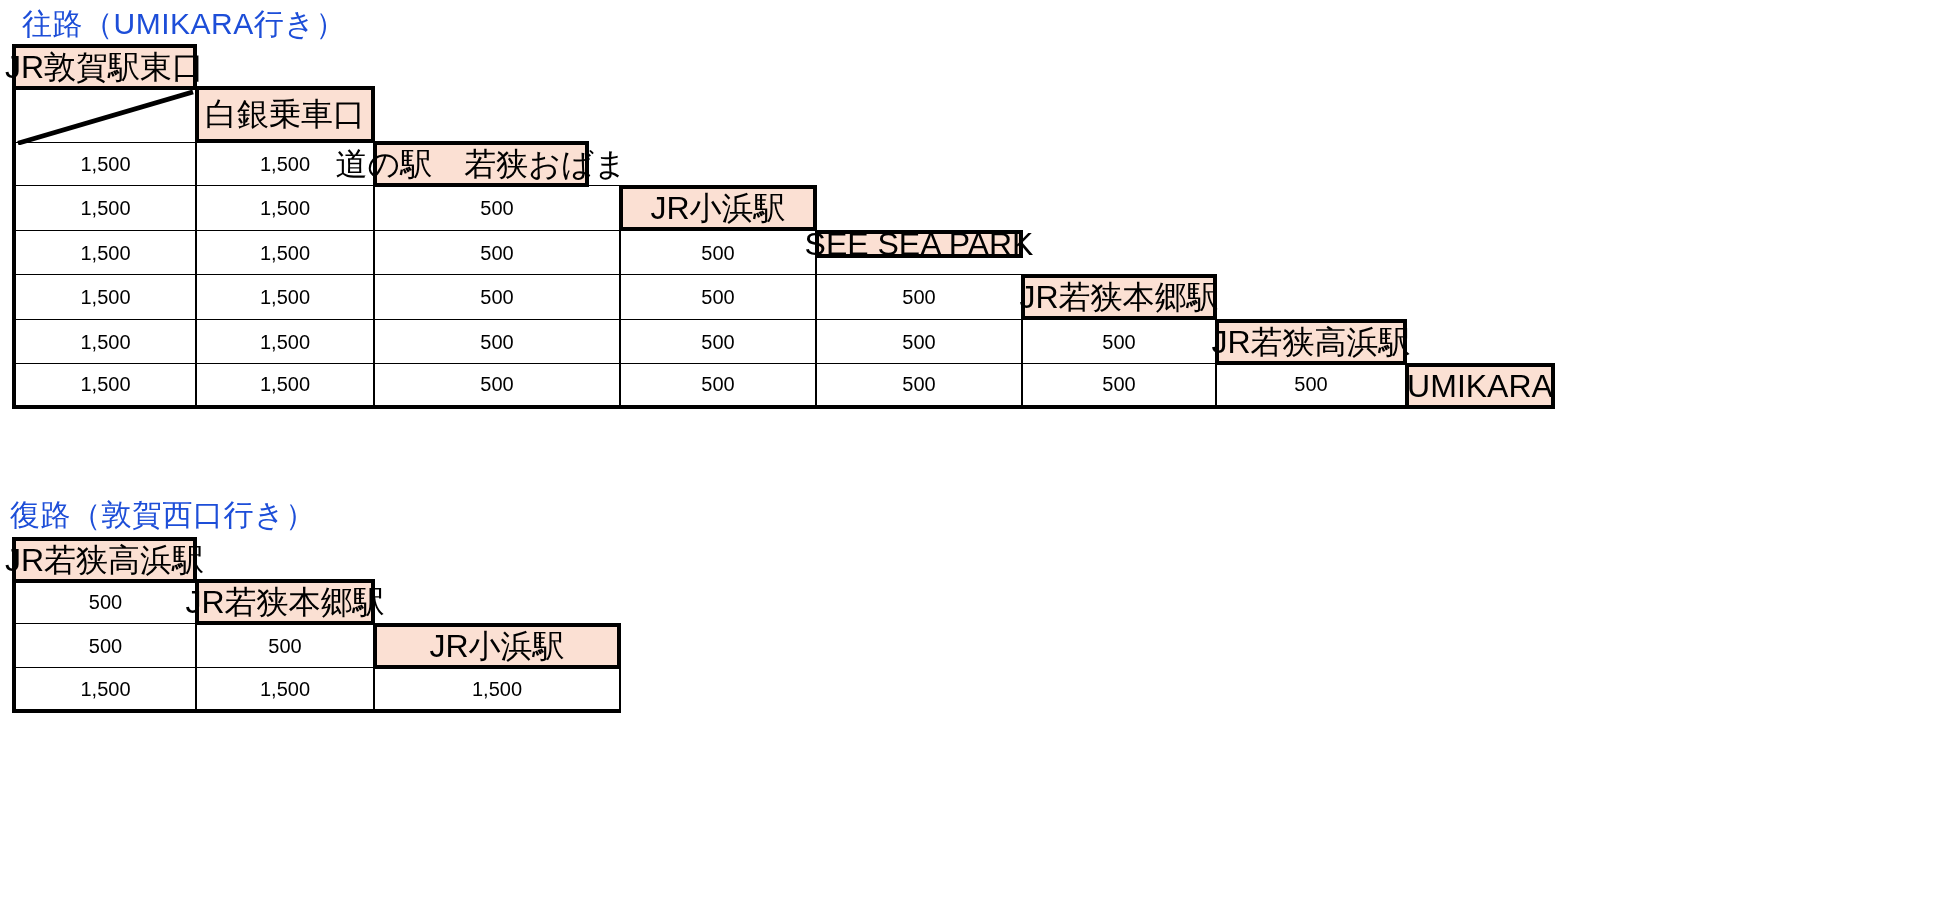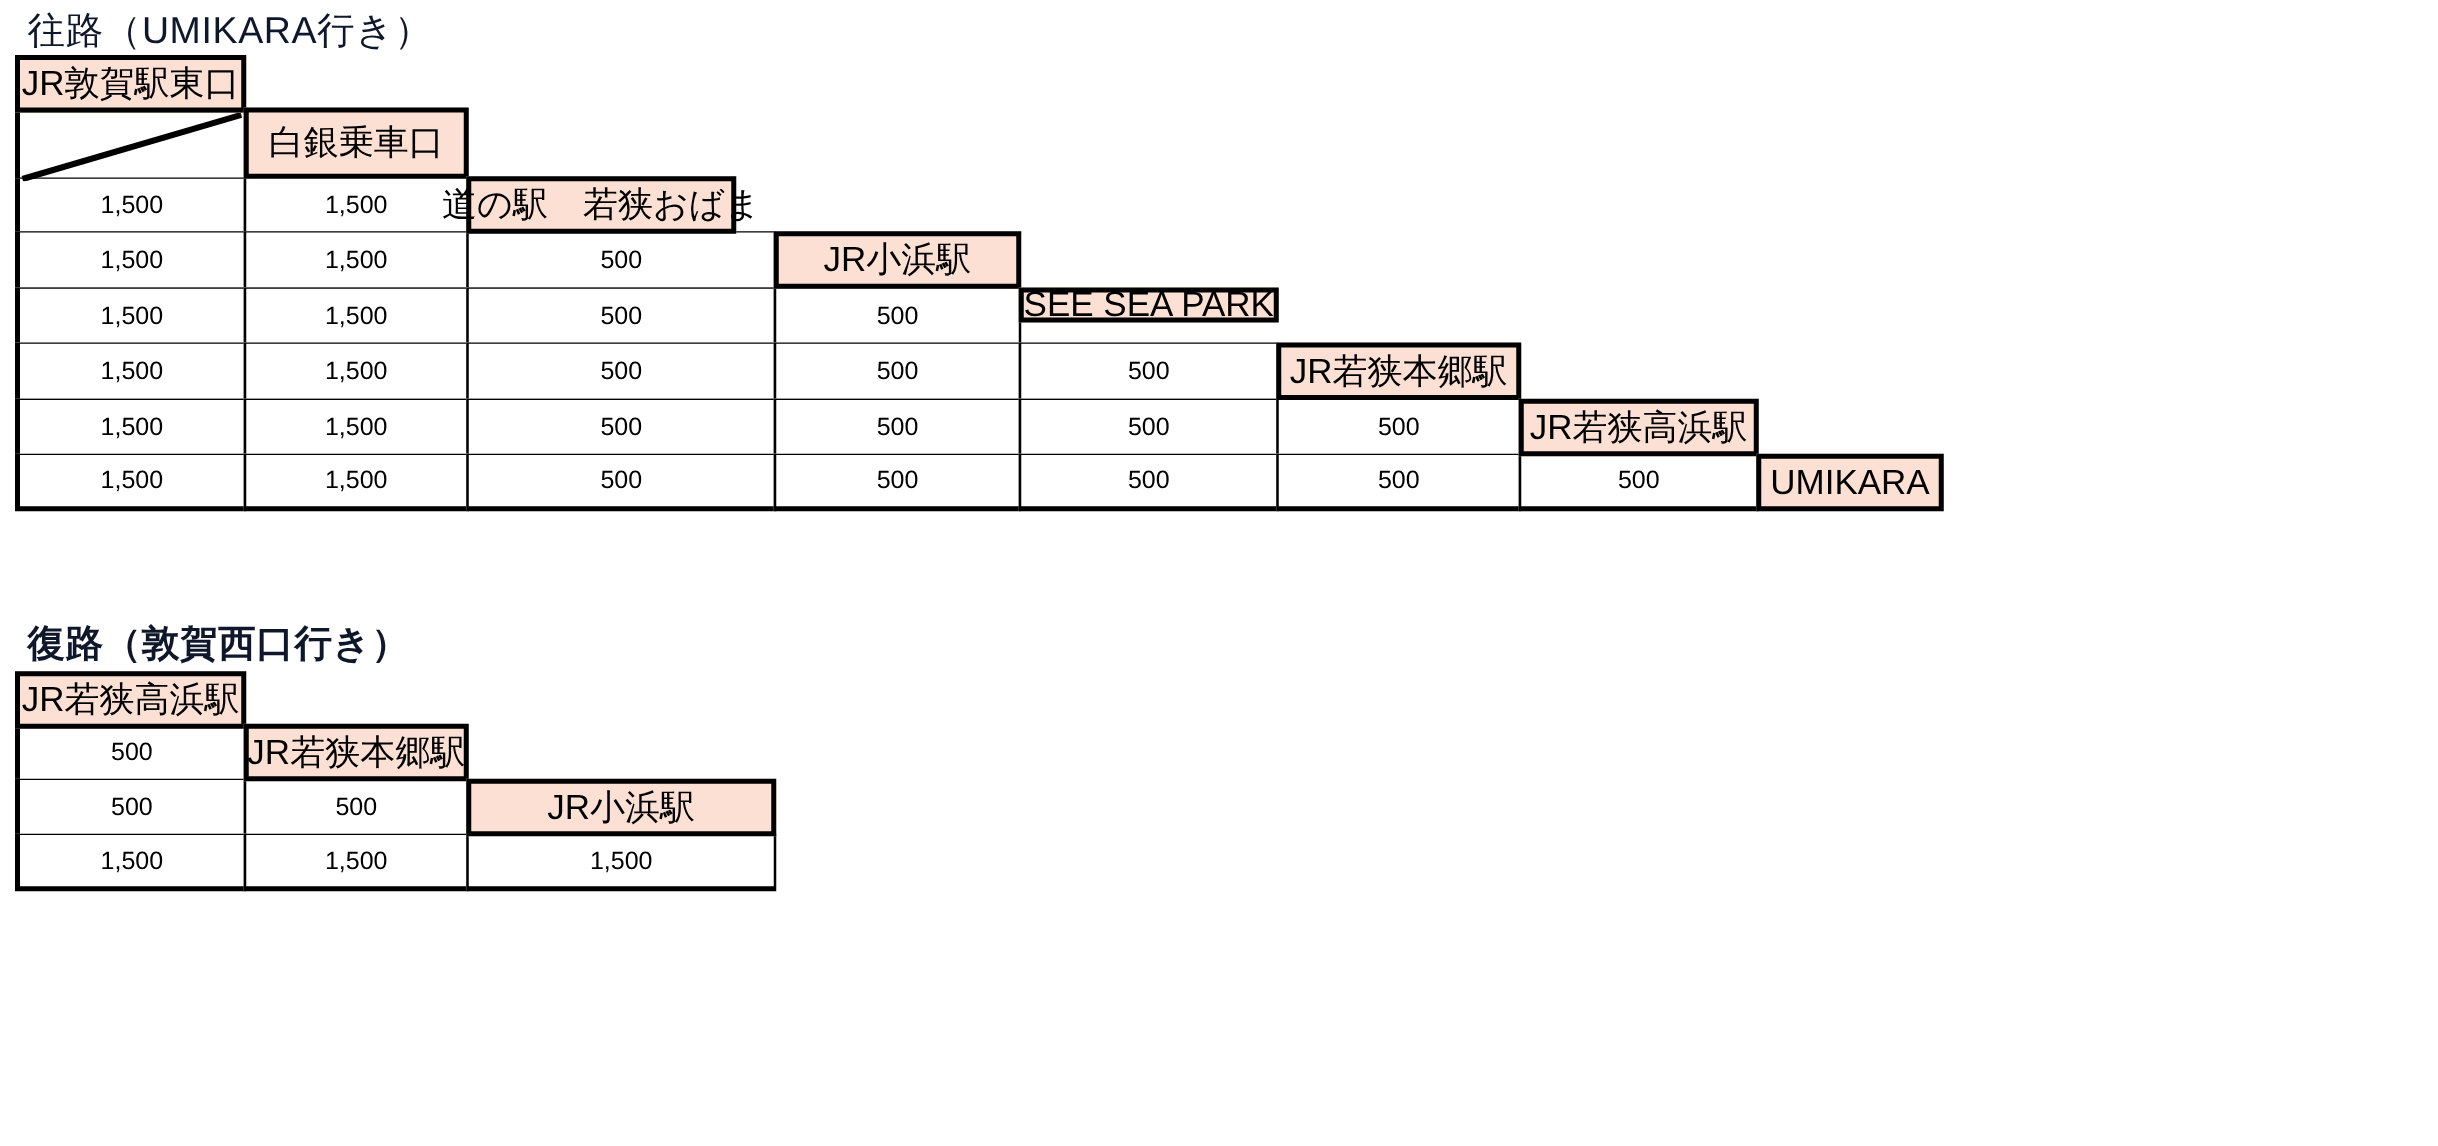--- a/index.html
+++ b/index.html
@@ -9,21 +9,21 @@
     color:#000;
     -webkit-font-smoothing:antialiased;
   }
   .page{position:relative;width:1950px;height:917px;overflow:hidden;}
 
   .section-title{
     position:absolute;
     font-size:30px;
     letter-spacing:.5px;
     white-space:nowrap;
-    color:#0f172a;
+    color:#1d4ed8;
   }
 
   
   .matrix{position:absolute;}
   .mrow{display:flex;align-items:stretch;}
 
   .cell{
     box-sizing:border-box;
     position:relative;
     display:flex;
@@ -45,21 +45,21 @@
     border-top:1.6px solid #000;
     border-bottom:1.6px solid #000;
     border-left:2.6px solid #000;
     border-right:2.6px solid #000;
     font-size:20px;
   }
   
   .cell.station{
     background:#fbe0d3;
     border:4.5px solid #000;
-    font-size:28px;
+    font-size:32px;
     z-index:3;
     margin-right:-4.5px;
     margin-bottom:-4.5px;
   }
   .cell.blank{
     background:#fff;
     border-left:4.5px solid #000;
     border-top:4.5px solid #000;
     border-right:2.6px solid #000;
     border-bottom:1.6px solid #000;
@@ -208,21 +208,21 @@
         </div>
         <div class="cell fare frame-bottom" style="width: 192px; height: 46px;">
           <span class="lbl">500</span>
         </div>
         <div class="cell station" style="width: 150px; height: 46px;">
           <span class="lbl">UMIKARA</span>
         </div>
       </div>
     </div>
 
-  <div class="section-title" style="left:22px; top:495px;font-weight:bold;">復路（敦賀西口行き）</div>
+  <div class="section-title" style="left:10px; top:495px;">復路（敦賀西口行き）</div>
 
   <div class="matrix" id="matrix-inbound" style="left:12px; top:537px;">
       <div class="mrow">
         <div class="cell station frame-left" style="width: 185px; height: 46px;">
           <span class="lbl">JR若狭高浜駅</span>
         </div>
       </div>
       <div class="mrow">
         <div class="cell fare frame-left" style="width: 185px; height: 46px;">
           <span class="lbl">500</span>

